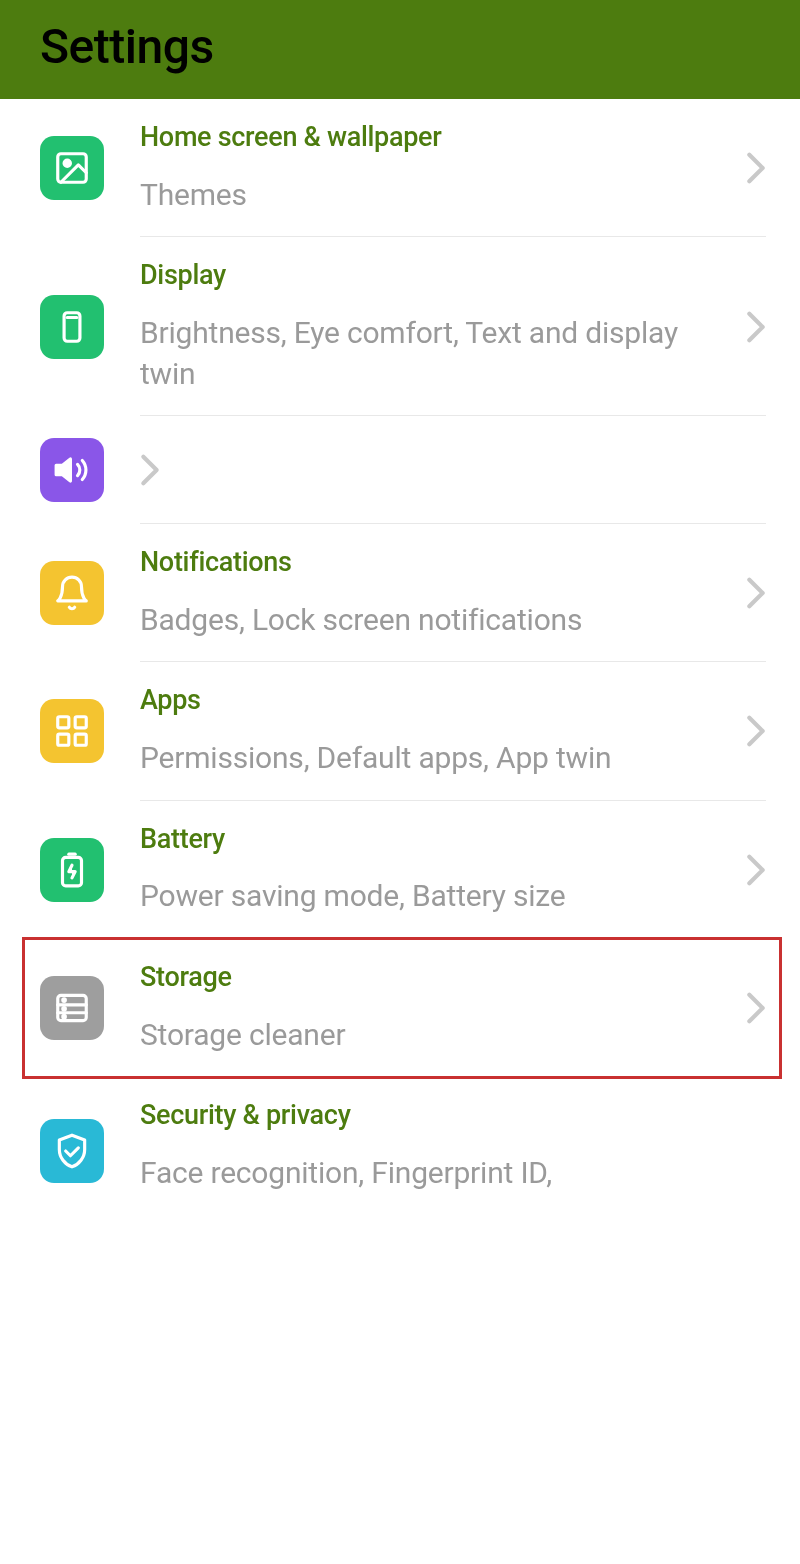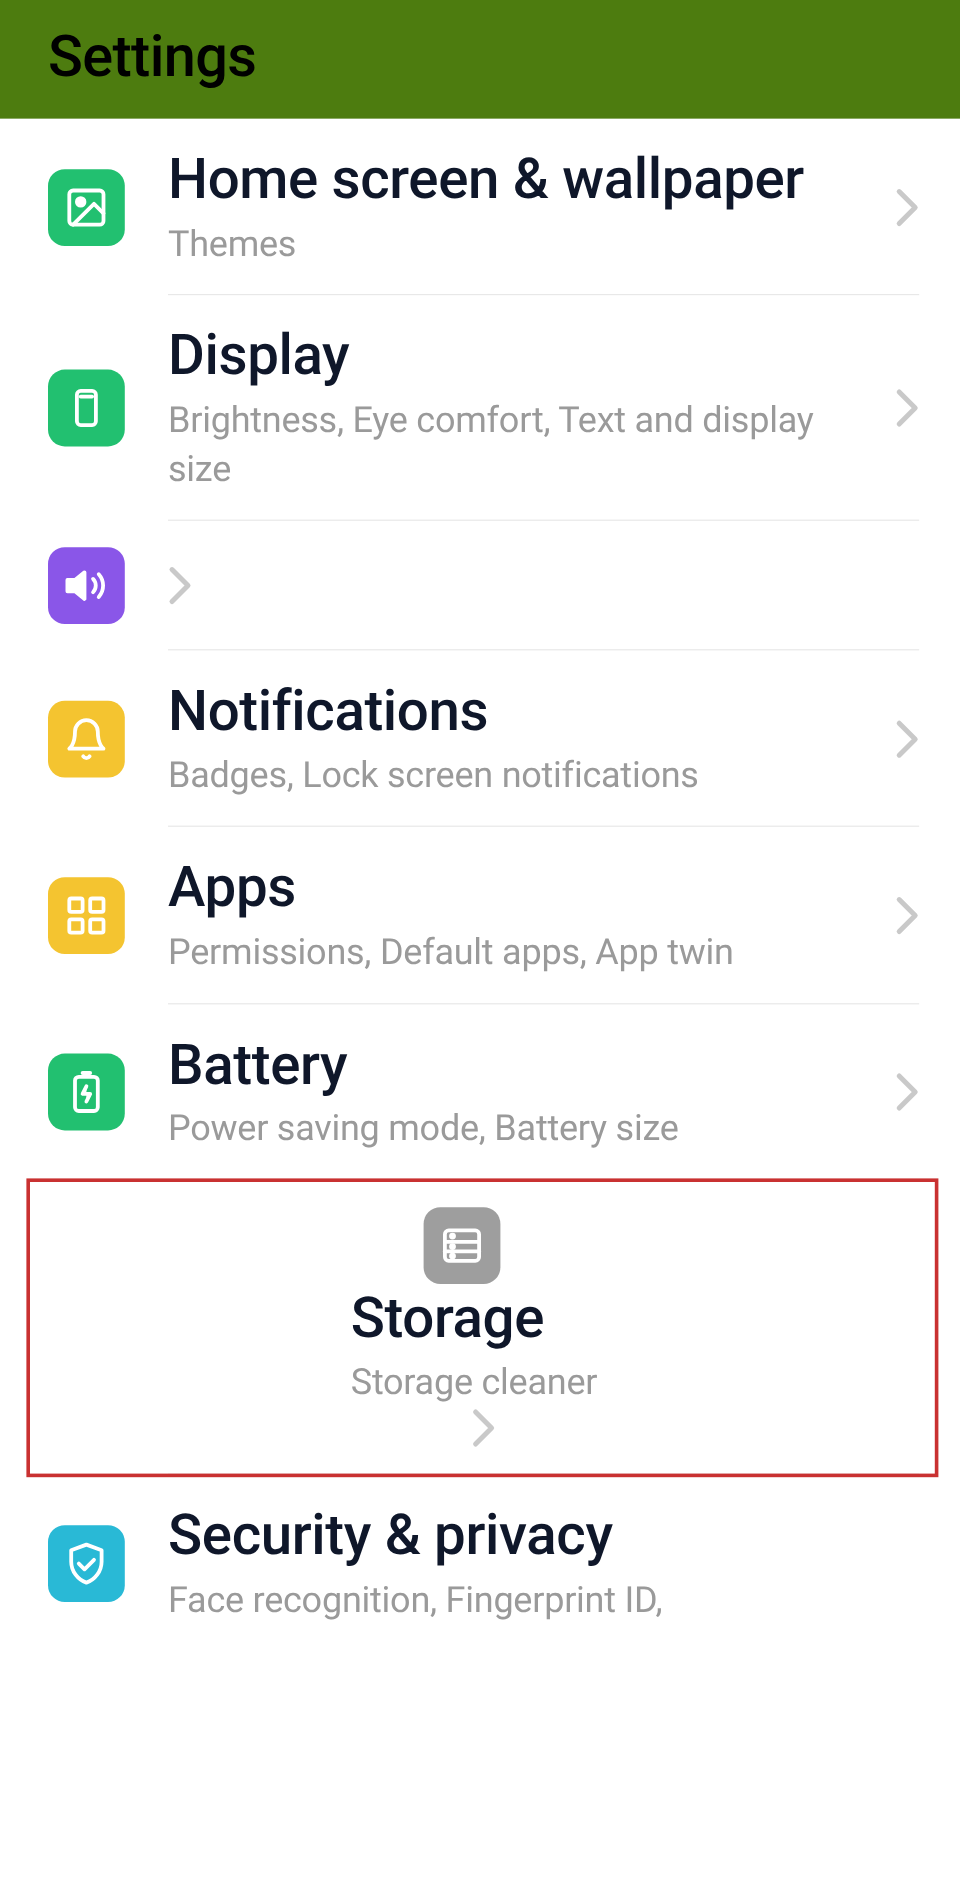--- a/index.html
+++ b/index.html
@@ -58,31 +58,31 @@
     .icon-wrap svg {
       width: 38px;
       height: 38px;
     }
     .text-content {
       flex: 1;
       min-width: 0;
       padding-right: 16px;
     }
     .item-title {
-      font-size: 47px;
+      font-size: 27px;
       font-weight: 500;
-      color: #0f172a;
+      color: #4d7c0f;
       line-height: 1.25;
       letter-spacing: -0.3px;
     }
     .item-subtitle {
       font-size: 30px;
       color: #9a9a9a;
       line-height: 1.35;
-      margin-top: 4px;
+      margin-top: 20px;
       letter-spacing: -0.2px;
     }
     .chevron {
       width: 20px;
       height: 34px;
       flex-shrink: 0;
       opacity: 0.35;
     }
     .highlight-box {
       position: absolute;
@@ -134,21 +134,21 @@
 
   <div class="settings-item">
     <div class="icon-wrap bg-green">
       <svg viewBox="0 0 24 24" fill="none" stroke="#fff" stroke-width="2" stroke-linecap="round" stroke-linejoin="round">
           <rect x="7" y="3" width="10" height="18" rx="2"></rect>
           <line x1="9" y1="6" x2="15" y2="6"></line>
         </svg>
     </div>
     <div class="text-content">
       <div class="item-title">Display</div>
-      <div class="item-subtitle">Brightness, Eye comfort, Text and display size</div>
+      <div class="item-subtitle">Brightness, Eye comfort, Text and display twin</div>
     </div>
     <svg class="chevron" viewBox="0 0 12 20" fill="none" stroke="#666" stroke-width="2.5" stroke-linecap="round" stroke-linejoin="round">
         <path d="M2 2l8 8-8 8"></path>
       </svg>
   </div>
 
   <div class="settings-item">
     <div class="icon-wrap bg-purple">
       <svg viewBox="0 0 24 24" fill="none" stroke="#fff" stroke-width="2" stroke-linecap="round" stroke-linejoin="round">
           <path d="M11 5L6 9H2v6h4l5 4V5z" fill="#fff"></path>
@@ -205,21 +205,21 @@
     </div>
     <div class="text-content">
       <div class="item-title">Battery</div>
       <div class="item-subtitle">Power saving mode, Battery size</div>
     </div>
     <svg class="chevron" viewBox="0 0 12 20" fill="none" stroke="#666" stroke-width="2.5" stroke-linecap="round" stroke-linejoin="round">
         <path d="M2 2l8 8-8 8"></path>
       </svg>
   </div>
 
-  <div class="settings-item" style="position:relative;flex-direction:column;">
+  <div class="settings-item" style="position:relative;">
     <div class="highlight-box" style="top:-2px;bottom:-2px;"></div>
     <div class="icon-wrap bg-grey">
       <svg viewBox="0 0 24 24" fill="none" stroke="#fff" stroke-width="2" stroke-linecap="round" stroke-linejoin="round">
           <rect x="3" y="4" width="18" height="16" rx="2"></rect>
           <line x1="3" y1="10" x2="21" y2="10"></line>
           <line x1="3" y1="15" x2="21" y2="15"></line>
           <circle cx="7" cy="7" r="0.8" fill="#fff"></circle>
           <circle cx="7" cy="12.5" r="0.8" fill="#fff"></circle>
           <circle cx="7" cy="17.5" r="0.8" fill="#fff"></circle>
         </svg>

